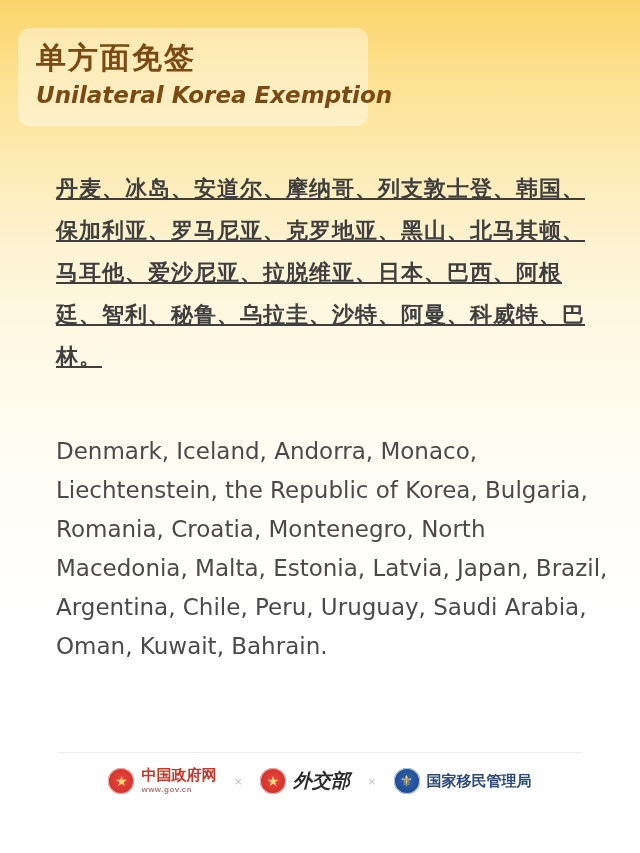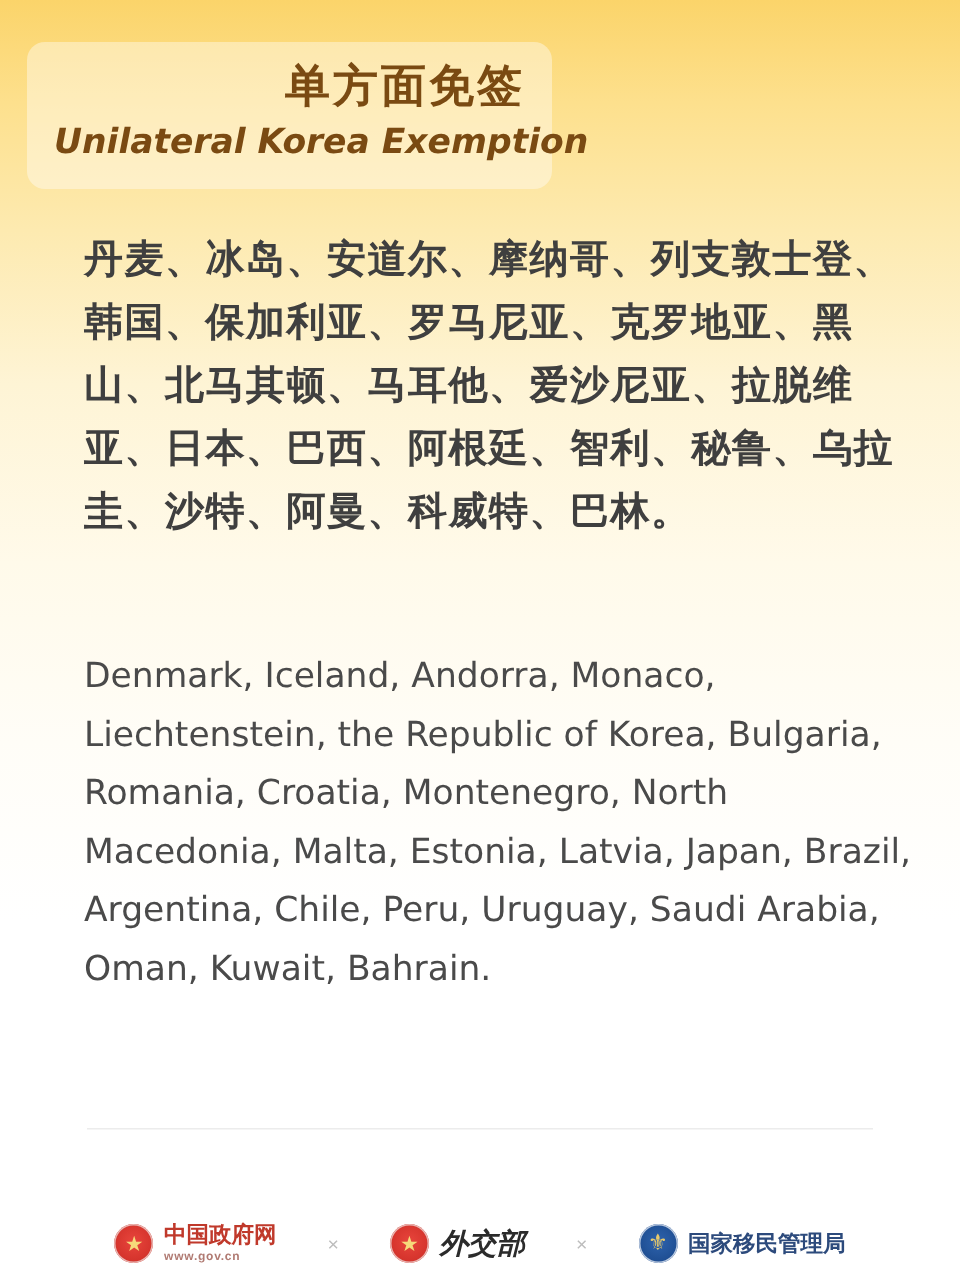--- a/index.html
+++ b/index.html
@@ -24,21 +24,20 @@
   .header-badge {
     position: absolute;
     top: 28px;
     left: 18px;
     width: 350px;
     height: 98px;
     background: rgba(255, 255, 255, 0.40);
     border-radius: 12px;
     box-sizing: border-box;
     padding: 12px 18px 10px 18px;
-    text-align: right;
   }
   .title-cn {
     font-size: 30px;
     font-weight: bold;
     color: #7a4a12;
     letter-spacing: 2px;
     line-height: 36px;
     font-family: "DejaVu Sans", "Liberation Sans", sans-serif;
   }
   .title-en {
@@ -46,29 +45,30 @@
     font-weight: bold;
     font-style: italic;
     color: #7a4a12;
     line-height: 30px;
     margin-top: 4px;
     font-family: "DejaVu Sans", "Liberation Sans", sans-serif;
     white-space: nowrap;
   }
   .body-cn {
     position: absolute;
-    top: 152px;
+    top: 168px;
     left: 56px;
     width: 540px;
-    font-size: 26px;
+    font-size: 22px;
     font-weight: bold;
     color: #3f3f3f;
     line-height: 42px;
     letter-spacing: 1px;
     font-family: "DejaVu Sans", "Liberation Sans", sans-serif;
+    text-decoration: underline;
   }
   .body-en {
     position: absolute;
     top: 432px;
     left: 56px;
     width: 560px;
     font-size: 23px;
     color: #4a4a4a;
     line-height: 39px;
     font-family: "DejaVu Sans", "Liberation Sans", sans-serif;
@@ -82,22 +82,21 @@
     background: #ececec;
   }
   .footer {
     position: absolute;
     left: 0;
     right: 0;
     top: 768px;
     display: flex;
     align-items: center;
     justify-content: center;
-    gap: 16px;
-    margin-top: 48px;
+    gap: 0px;
   }
   .logo-item {
     display: flex;
     align-items: center;
     gap: 7px;
   }
   .emblem {
     width: 26px;
     height: 26px;
     border-radius: 50%;

